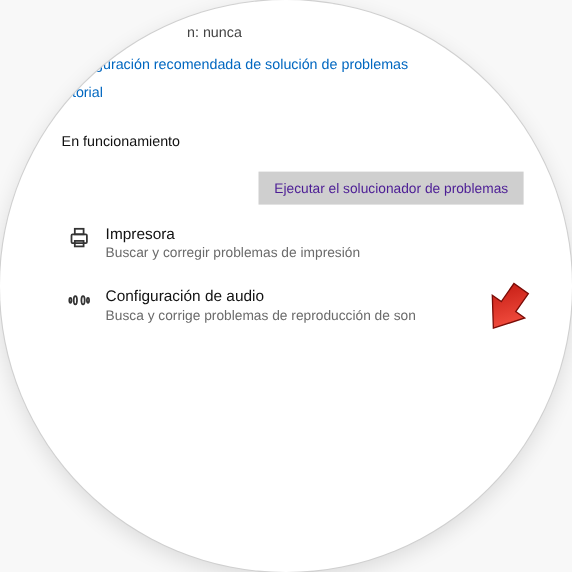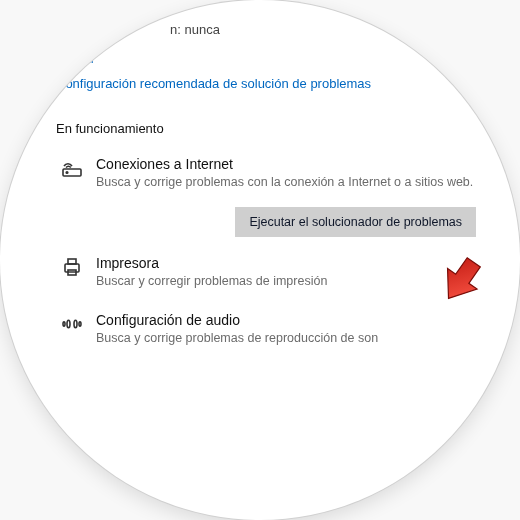--- a/index.html
+++ b/index.html
@@ -81,59 +81,45 @@
     justify-content: flex-end;
     padding-right: 14px;
     margin: 16px 0 18px 0;
   }
   .run-btn {
     background: #cfcfcf;
     border: none;
     padding: 8px 14px;
     font-size: 12.5px;
     font-family: inherit;
-    color: #0f172a;
+    color: #4c1d95;
     cursor: pointer;
   }
   .arrow {
     position: absolute;
     top: 252px;
     left: 430px;
     width: 60px;
     height: 60px;
     pointer-events: none;
   }
 </style>
 </head>
 <body>
 
 <div class="viewport">
   <div class="content">
 
     <div class="truncated-top">n: nunca</div>
 
+    <a class="link">Configuración recomendada de solución de problemas</a>
     <a class="link">istorial</a>
-    <a class="link">Configuración recomendada de solución de problemas</a>
 
     <div class="section-heading">En funcionamiento</div>
 
-    <div class="item">
-      <div class="item-icon">
-        <svg viewBox="0 0 24 24" width="24" height="24" fill="none" stroke="#333" stroke-width="1.6">
-          <rect x="3" y="13" width="18" height="7" rx="1"></rect>
-          <circle cx="7" cy="16.5" r="0.8" fill="#333"></circle>
-          <path d="M4 10 C6 7 10 7 12 10"></path>
-          <path d="M6 11.5 C7.5 9.8 9.5 9.8 10.8 11.5"></path>
-        </svg>
-      </div>
-      <div class="item-body">
-        <div class="item-title">Conexiones a Internet</div>
-        <div class="item-desc">Busca y corrige problemas con la conexión a Internet o a sitios web.</div>
-      </div>
-    </div>
 
     <div class="run-btn-row">
       <button class="run-btn">Ejecutar el solucionador de problemas</button>
     </div>
 
     <div class="item">
       <div class="item-icon">
         <svg viewBox="0 0 24 24" width="24" height="24" fill="none" stroke="#333" stroke-width="1.6">
           <rect x="5" y="9" width="14" height="8" rx="1"></rect>
           <rect x="8" y="4" width="8" height="5"></rect>

